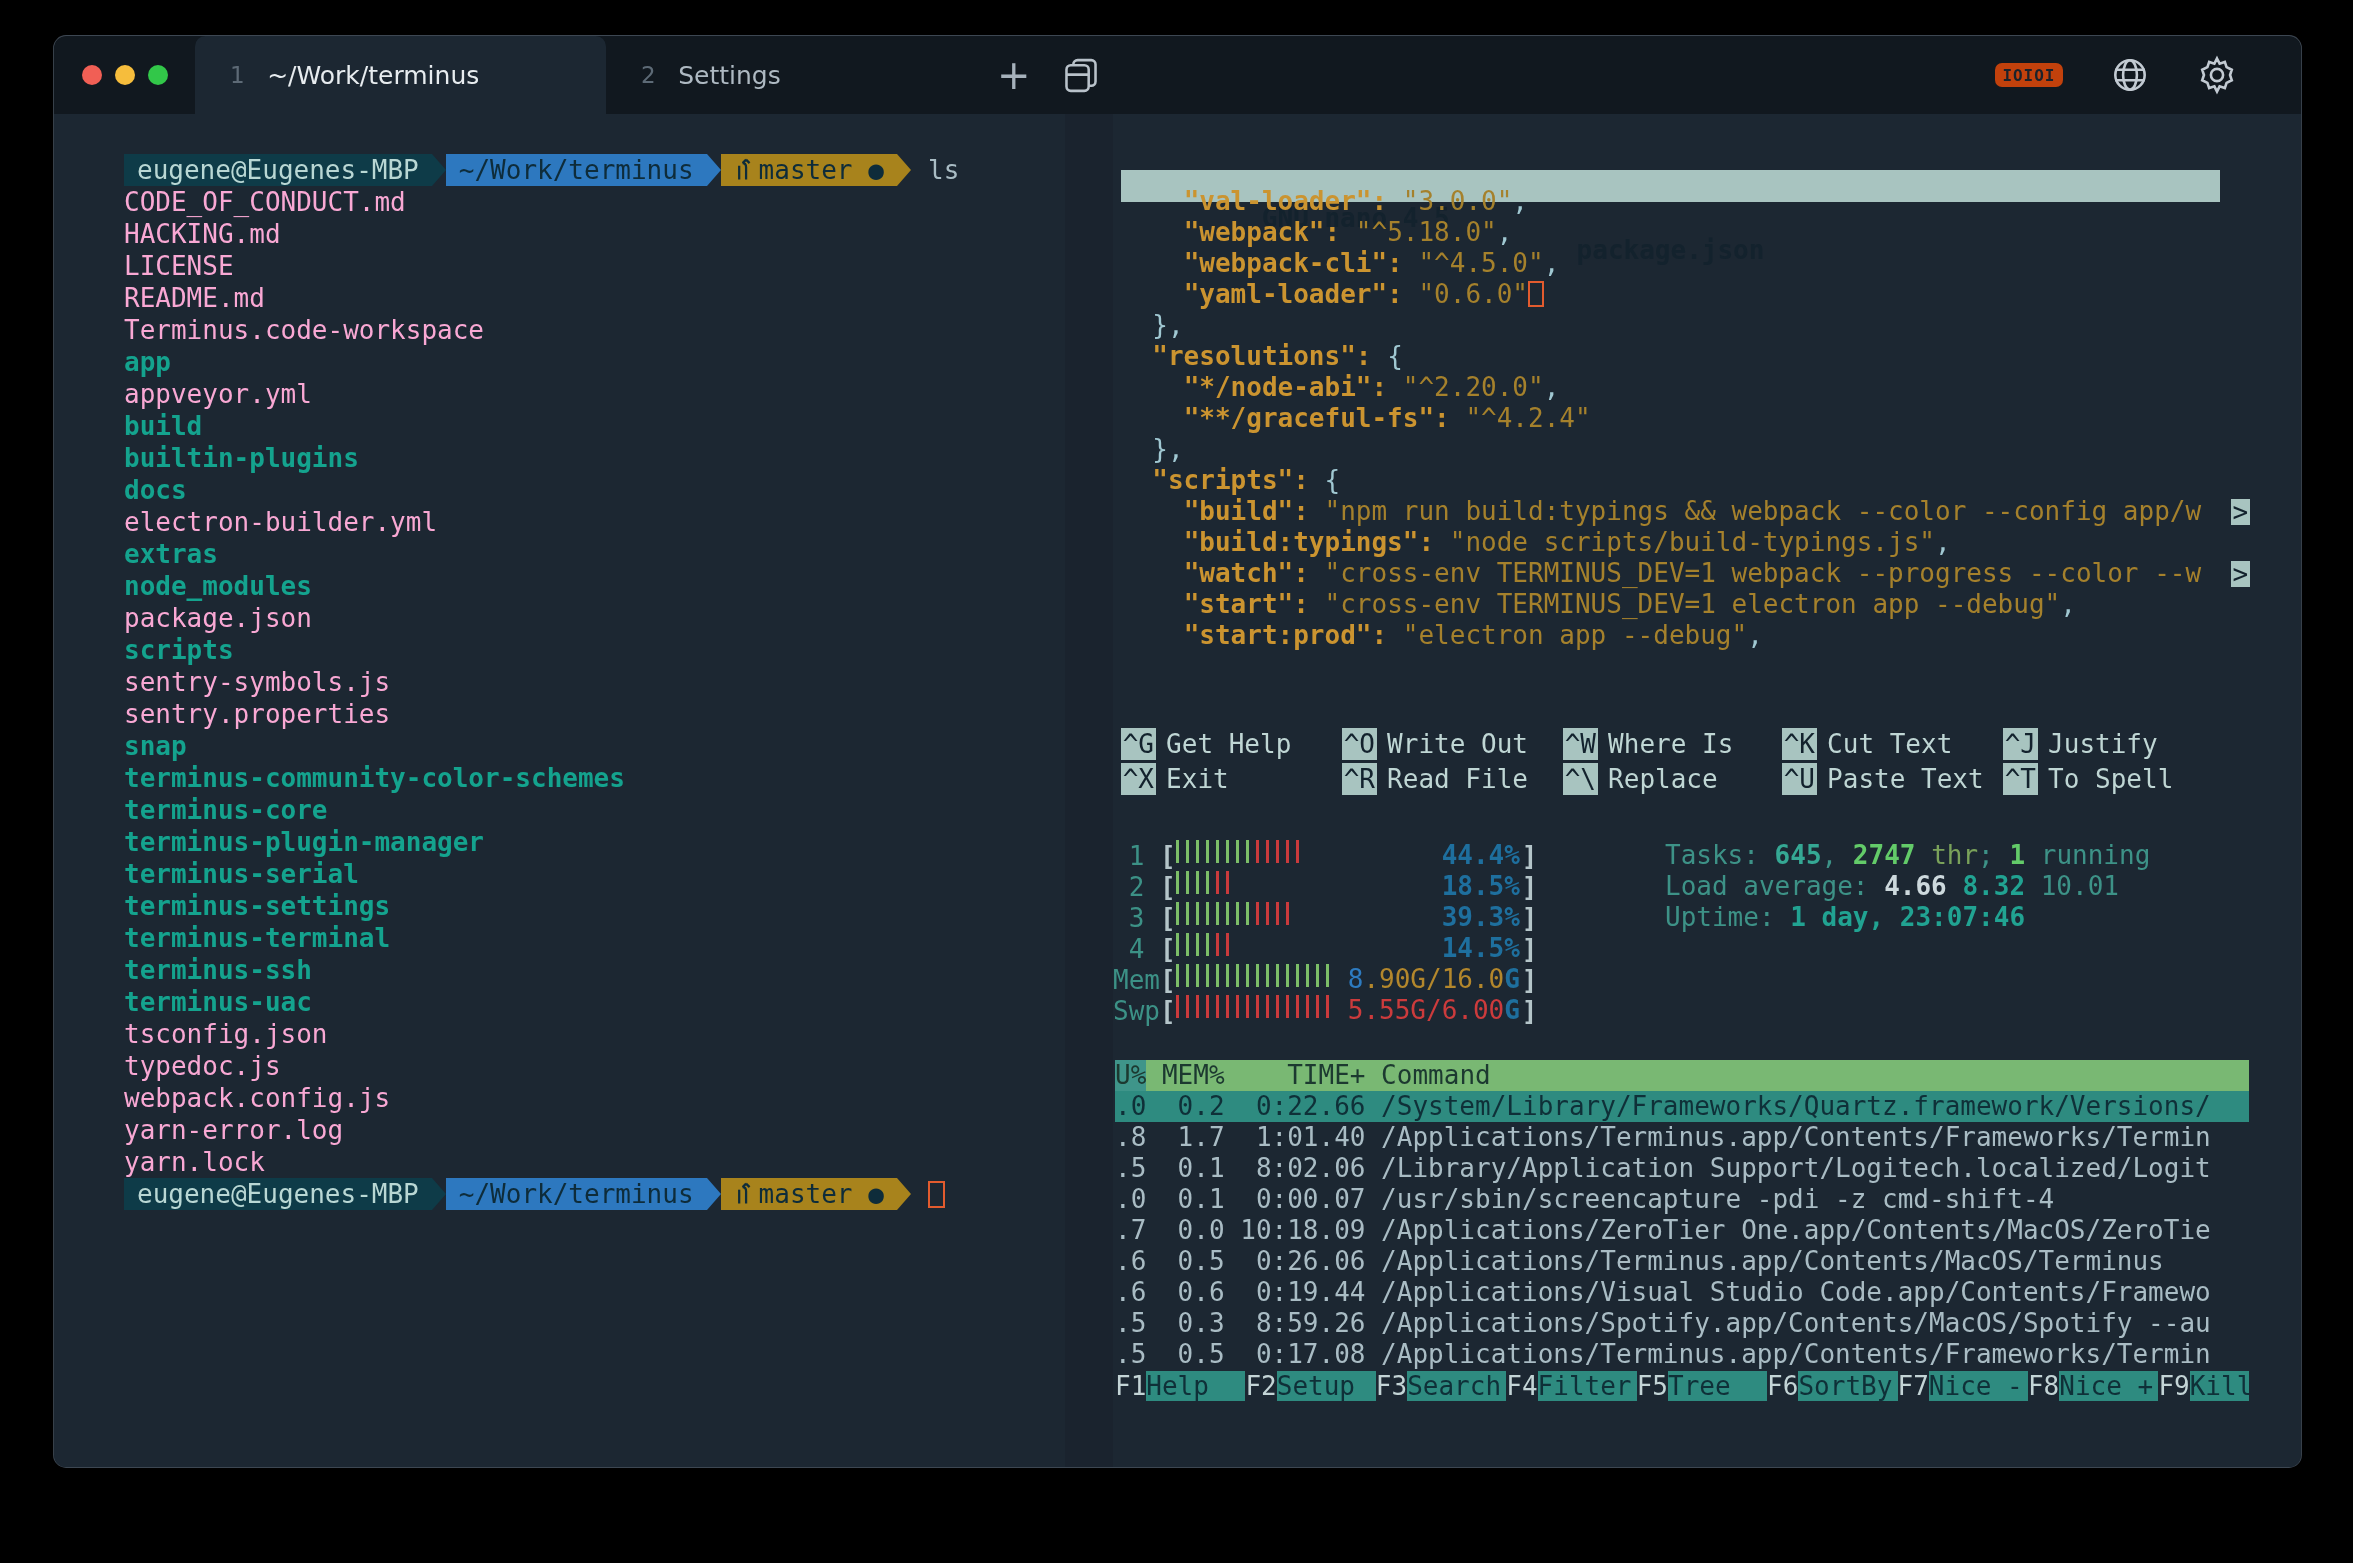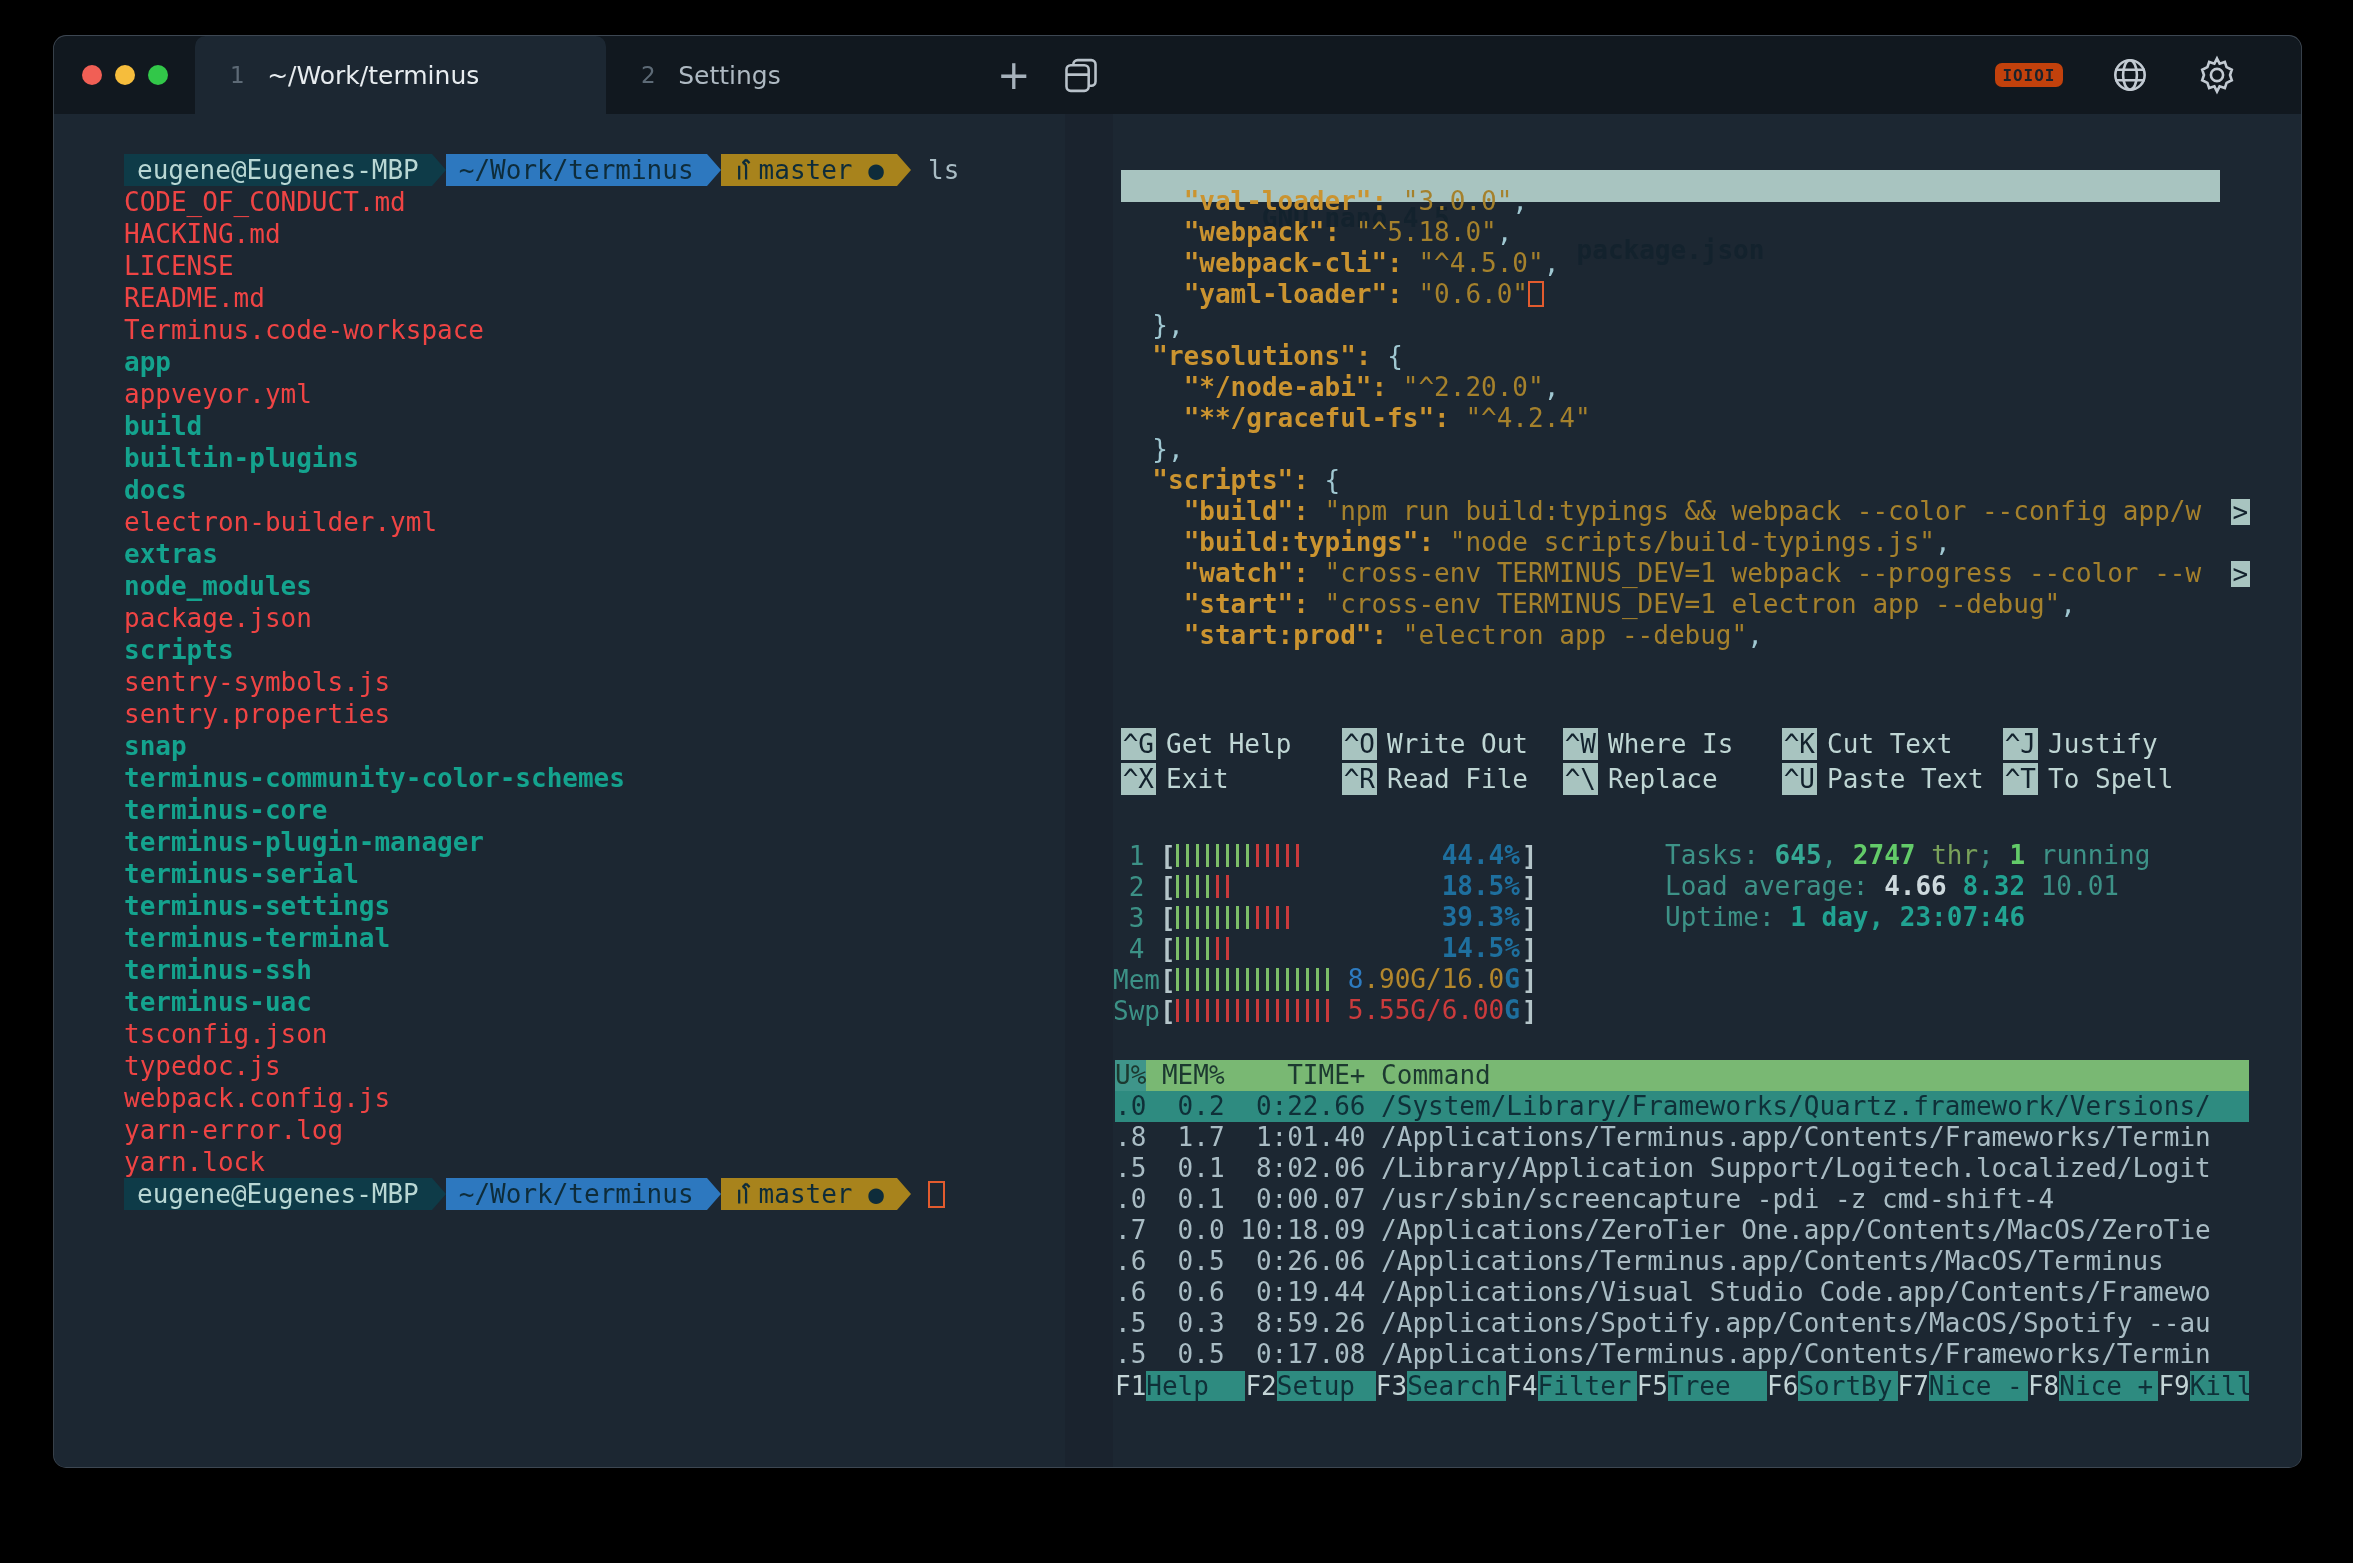--- a/index.html
+++ b/index.html
@@ -36,21 +36,21 @@
   .pseg{padding:0 13px;line-height:32px;}
   .seg1{background:#0e3b48;color:#b9d7d4;}
   .seg2{background:#2d78bf;color:#0e2c3a;}
   .seg3{background:#a8831c;color:#0e2c3a;display:flex;align-items:center;gap:6px;}
   .arr{width:0;height:0;border-top:16px solid transparent;border-bottom:16px solid transparent;}
   .a1{border-left:14px solid #0e3b48;}
   .a2{border-left:14px solid #2d78bf;}
   .a3{border-left:14px solid #a8831c;}
   .cmd{padding-left:17.3px;line-height:32px;}
   .dirname{color:#14a38e;font-weight:bold;}
-  .filename{color:#ef4444;}
+  .filename{color:#f9a8d4;}
   .hollowcur{display:inline-block;width:13px;height:23px;border:2.6px solid #e25b2e;margin-left:17.3px;align-self:center;}
   #lt{position:absolute;left:70px;top:40px;width:938px;overflow:hidden;}
   
   #nanobar{position:absolute;left:1067px;top:56px;width:1099px;height:32px;background:#a8c4c0;color:#13222d;
            line-height:32px;white-space:pre;font-weight:bold;}
   #nanobar .ntitle{padding-left:15.6px;}
   #nanobar .nfile{position:absolute;left:0;right:0;text-align:center;font-weight:bold;}
   #nano-lines{position:absolute;left:1067px;top:72px;width:1134px;}
   .nline{height:31px;line-height:31px;white-space:pre;position:relative;}
   .nk{color:#cb9430;font-weight:bold;}
@@ -61,21 +61,21 @@
   #nano-shortcuts{position:absolute;left:1067px;top:615px;display:grid;
                   grid-template-columns:221px 221px 219px 221px auto;grid-auto-rows:35px;}
   .sc{white-space:pre;line-height:31px;}
   .sckey{background:#a8c4c0;color:#13222d;padding:0.9px 1.7px;}
   .sclabel{color:#bfd6d4;padding-left:10.4px;margin-top:12px;}
   
   #meters{position:absolute;left:1059px;top:726px;}
   .mline{height:31px;display:flex;align-items:center;white-space:pre;}
   .mlabel{color:#3c9186;display:inline-block;}
   .mbracket{color:#b4c5c9;font-weight:bold;}
-  .mbox{width:346px;height:31px;position:relative;display:flex;align-items:center;}
+  .mbox{width:346px;height:31px;position:relative;display:flex;}
   .bar{width:3px;height:22.5px;margin-right:7px;flex:0 0 auto;}
   .bar.g{background:#7cbe68;}
   .bar.r{background:#ca3a3c;}
   .mtext{position:absolute;right:1.7px;top:0;line-height:31px;}
   .c-pct{color:#1e6f9e;font-weight:bold;}
   .c-blue{color:#2d7bc0;}
   .c-blueb{color:#1e6f9e;font-weight:bold;}
   .c-yellow{color:#b3872c;}
   .c-red{color:#cc3b3c;}
   .c-dim{color:#3d9287;}

